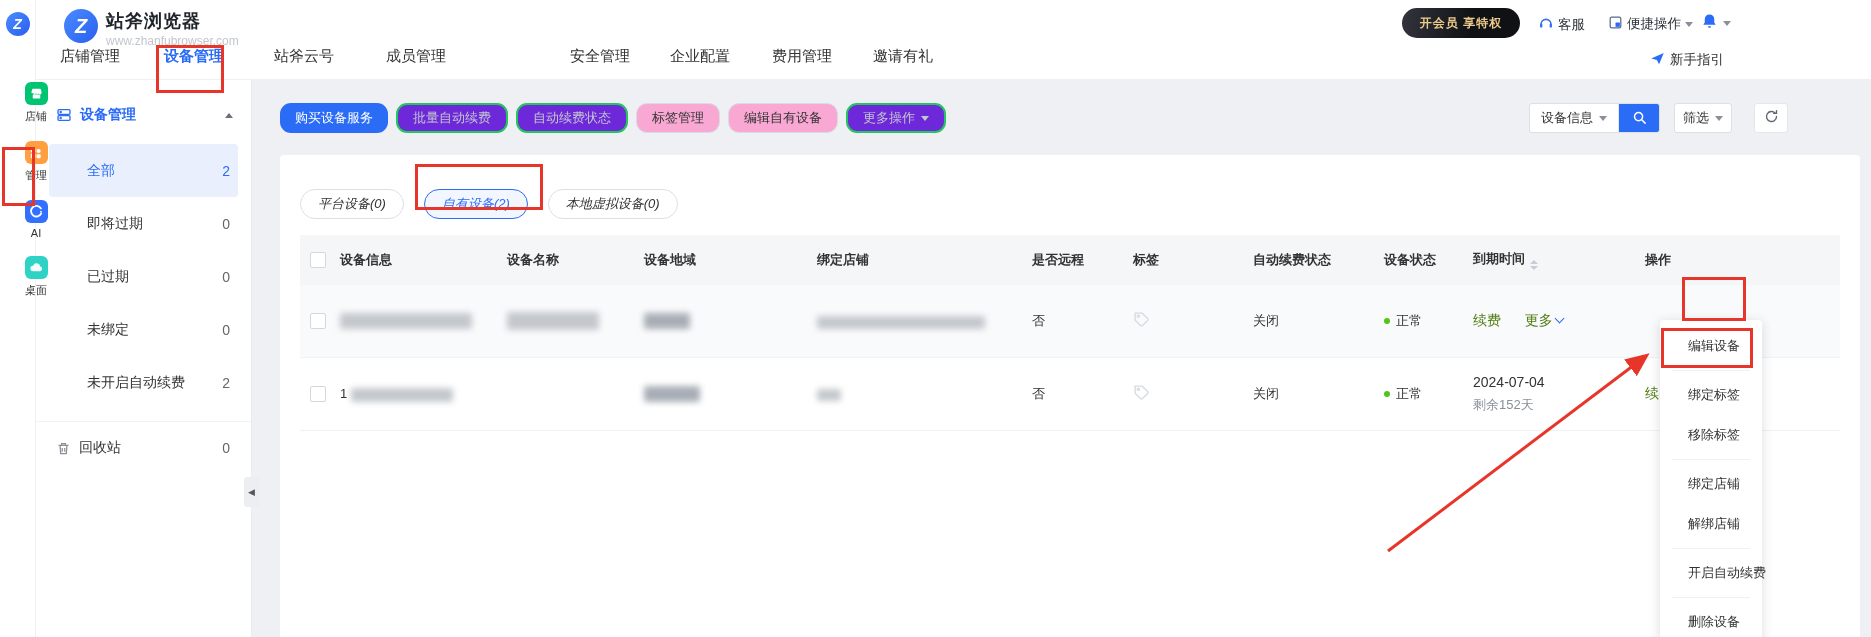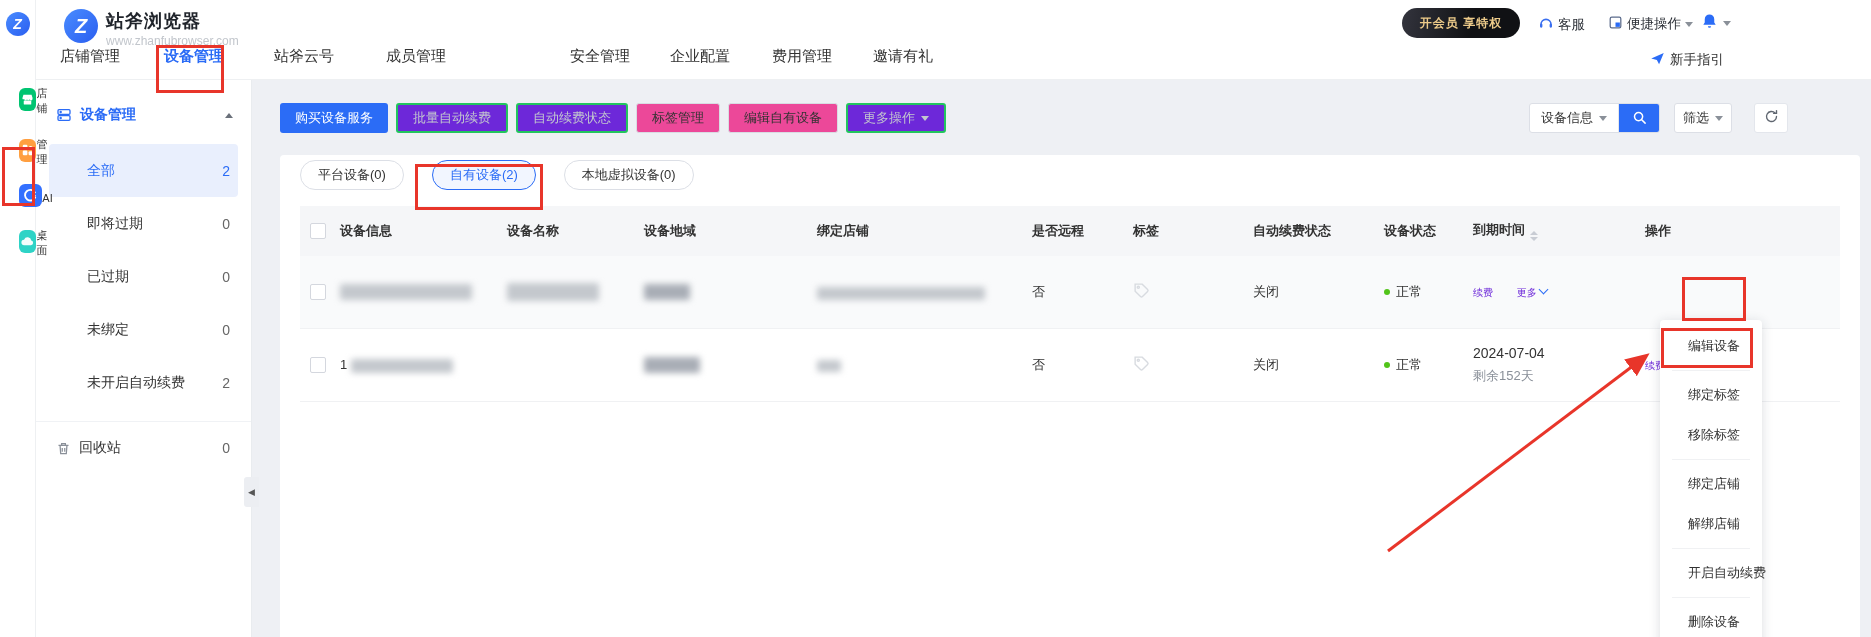--- a/index.html
+++ b/index.html
@@ -1,21 +1,21 @@
 <!DOCTYPE html>
 <html><head>
 <meta charset="utf-8">
 <style>
   html,body{margin:0;padding:0;}
   body{width:1871px;height:637px;position:relative;overflow:hidden;background:#eef0f4;
        font-family:"Liberation Sans","DejaVu Sans",sans-serif;color:#333;font-size:13px;}
   
   .rail{position:absolute;left:0;top:0;width:36px;height:637px;background:#fff;border-right:1px solid #eef0f2;z-index:6;display:flex;flex-direction:column;align-items:center;padding-top:12px;box-sizing:border-box;}
   .rail-logo{width:24px;height:24px;border-radius:50%;background:linear-gradient(135deg,#4a8cff,#2a5ef0);display:flex;align-items:center;justify-content:center;color:#fff;font-weight:bold;font-style:italic;font-size:14px;margin-bottom:46px;}
-  .rail-group{display:flex;flex-direction:row;align-items:center;margin-bottom:17px;margin-left:37px;}
+  .rail-group{display:flex;flex-direction:column;align-items:center;margin-bottom:17px;margin-left:37px;}
   .rail-ic{width:23px;height:23px;border-radius:6px;display:flex;align-items:center;justify-content:center;}
   .rail-lb{font-size:11px;color:#333;margin-top:4px;}
   .ic-green{background:#00c471;} .ic-orange{background:#ff9f40;} .ic-blue{background:#3370ff;} .ic-teal{background:#2ed3c6;}
   
   .header{position:absolute;left:36px;top:0;right:0;height:79px;background:#fff;border-bottom:1px solid #eef0f2;z-index:5;}
   .brand{position:absolute;left:28px;top:9px;display:flex;align-items:flex-start;}
   .brand-ic{width:34px;height:34px;border-radius:50%;background:linear-gradient(135deg,#4a8cff,#2a5ef0);display:flex;align-items:center;justify-content:center;color:#fff;font-weight:bold;font-style:italic;font-size:20px;margin-right:8px;}
   .brand-name{font-size:18px;font-weight:bold;color:#20242b;line-height:24px;letter-spacing:1px;}
   .brand-url{font-size:12px;color:#c2c6cc;margin-top:1px;}
   .nav-item{position:absolute;top:47px;font-size:15px;color:#333;cursor:pointer;white-space:nowrap;}
@@ -31,50 +31,50 @@
   .sb-item{height:53px;margin:0 13px;display:flex;align-items:center;padding:0 8px 0 38px;border-radius:4px;font-size:14px;color:#333;cursor:pointer;}
   .sb-item .cnt{margin-left:auto;color:#666;}
   .sb-item.active{background:#e9effd;color:#2b6cf6;}
   .sb-item.active .cnt{color:#2b6cf6;}
   .sb-sep{border-top:1px solid #f0f2f5;margin:12px 0 0;}
   .sb-recycle{height:52px;display:flex;align-items:center;padding:0 21px 0 20px;font-size:14px;color:#333;}
   .sb-recycle .cnt{margin-left:auto;color:#666;}
   .collapse-tab{position:absolute;left:244px;top:477px;width:15px;height:30px;background:#eceef2;border-radius:3px 0 0 3px;display:flex;align-items:center;justify-content:center;z-index:7;color:#555;font-size:9px;cursor:pointer;}
   
   .tb-left{position:absolute;left:280px;top:103px;display:flex;gap:8px;z-index:3;}
-  .btn{height:30px;border-radius:3px;display:flex;align-items:center;justify-content:center;padding:0 15px;font-size:13px;box-sizing:border-box;cursor:pointer;white-space:nowrap;}
+  .btn{height:30px;border-radius:11px;display:flex;align-items:center;justify-content:center;padding:0 15px;font-size:13px;box-sizing:border-box;cursor:pointer;white-space:nowrap;}
   .btn-primary{background:#2b6cf6;color:#fff;}
   .btn-disabled{background:#6d28d9;border:2px solid #22c55e;color:#c3c7ce;cursor:not-allowed;}
-  .btn-plain{background:#ec4899;border:1px solid #d9dce3;color:#333;}
+  .btn-plain{background:#f9a8d4;border:1px solid #d9dce3;color:#333;}
   .btn .caret-down{margin-left:6px;border-top-color:#c3c7ce;}
   .tb-right{position:absolute;right:83px;top:103px;display:flex;align-items:center;z-index:3;}
   .search-group{display:flex;height:30px;border:1px solid #dcdfe6;border-radius:3px;background:#fff;box-sizing:border-box;overflow:hidden;}
   .field-select{width:88px;display:flex;align-items:center;justify-content:center;gap:6px;border-right:1px solid #e4e7ed;font-size:13px;color:#333;cursor:pointer;}
   .search-input{width:226px;border:0;outline:none;padding:0 10px;font-size:13px;color:#333;font-family:inherit;}
   .search-input::placeholder{color:#bfc4cc;}
   .search-btn{width:40px;height:30px;background:#2b6cf6;border:0;display:flex;align-items:center;justify-content:center;cursor:pointer;}
   .filter-btn{margin-left:14px;width:58px;height:30px;background:#fff;border:1px solid #dcdfe6;border-radius:3px;display:flex;align-items:center;justify-content:center;gap:6px;font-size:13px;color:#333;box-sizing:border-box;cursor:pointer;}
   .refresh-btn{margin-left:22px;width:34px;height:30px;background:#fff;border:1px solid #e3e6ec;border-radius:3px;display:flex;align-items:center;justify-content:center;box-sizing:border-box;cursor:pointer;}
   
   .card{position:absolute;left:280px;top:155px;right:11px;bottom:0;background:#fff;border-radius:4px 4px 0 0;z-index:2;}
-  .tabs{display:flex;gap:28px;padding:5px 0 0 20px;}
+  .tabs{display:flex;gap:20px;padding:34px 0 0 20px;font-style:italic;}
   .tab-pill{height:30px;border:1px solid #dcdfe6;border-radius:16px;display:flex;align-items:center;padding:0 17px;font-size:13px;color:#333;background:#fff;cursor:pointer;box-sizing:border-box;}
   .tab-pill.selected{border-color:#2b6cf6;color:#2b6cf6;background:#f2f6ff;}
   .table{margin:16px 20px 0;}
   .grid{display:grid;grid-template-columns:30px 167px 137px 173px 215px 101px 120px 131px 89px 172px 1fr;align-items:center;padding-left:10px;}
   .thead{height:50px;background:#f5f6f8;color:#333;font-weight:bold;font-size:13px;}
   .trow{height:72px;border-bottom:1px solid #f0f1f3;font-size:13px;}
   .trow.shade{background:#f9fafb;}
   .cbx{width:14px;height:14px;border:1px solid #d4d7de;border-radius:2px;background:#fff;}
   .blur{display:inline-block;background:#c4c8cd;filter:blur(3px);border-radius:2px;height:16px;vertical-align:middle;}
   .blur.dark{background:#a9aeb6;}
   .date-main{font-size:14px;color:#333;}
   .date-sub{font-size:13px;color:#8a9099;margin-top:6px;}
   .dot{display:inline-block;width:6px;height:6px;border-radius:50%;background:#52c41a;margin-right:6px;vertical-align:1px;}
-  .link{color:#6d28d9;cursor:pointer;font-size:10px;}
+  .link{color:#4d7c0f;cursor:pointer;font-size:14px;}
   .chev{display:inline-block;width:6px;height:6px;border-right:1.6px solid #2b6cf6;border-bottom:1.6px solid #2b6cf6;transform:rotate(45deg);margin-left:3px;vertical-align:3px;}
   .sort{display:inline-flex;flex-direction:column;margin-left:5px;vertical-align:-1px;}
   .sort i{width:0;height:0;border-left:4px solid transparent;border-right:4px solid transparent;display:block;}
   .sort .up{border-bottom:4px solid #c8ccd4;margin-bottom:2px;}
   .sort .dn{border-top:4px solid #c8ccd4;}
   
   .menu{position:absolute;left:1660px;top:320px;width:102px;background:#fff;border-radius:4px;box-shadow:0 2px 12px rgba(31,45,61,.16);padding:6px 0;z-index:20;}
   .menu-item{height:40px;line-height:40px;padding-left:28px;font-size:13px;color:#333;cursor:pointer;white-space:nowrap;}
   .menu-sep{border-top:1px solid #f0f1f3;margin:4px 12px;}
   

